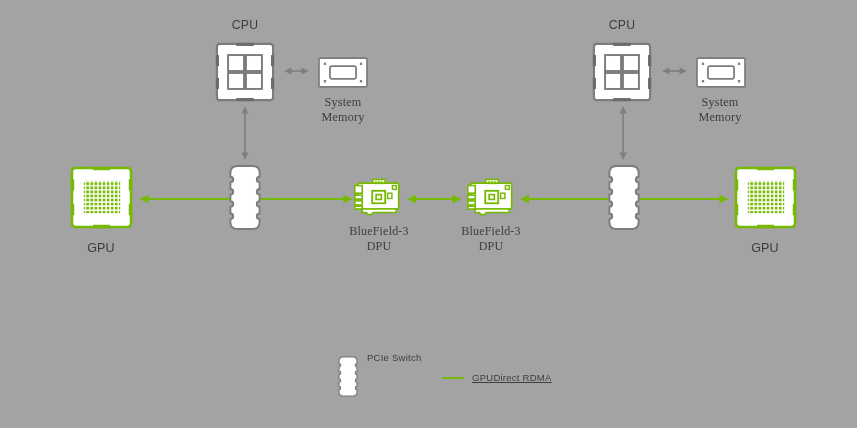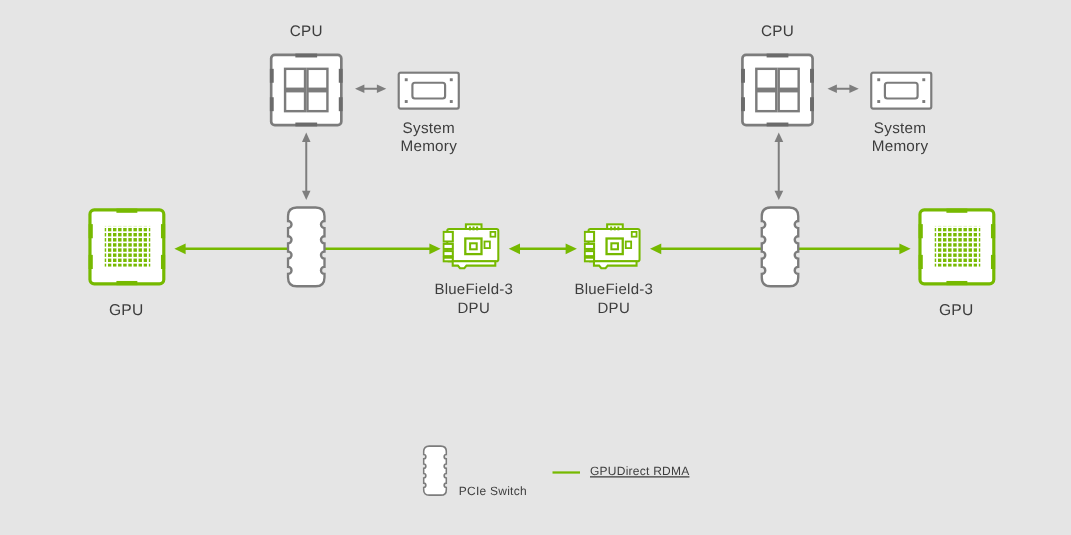--- a/index.html
+++ b/index.html
@@ -1,26 +1,26 @@
 <!DOCTYPE html>
 <html><head>
 <meta charset="utf-8">
 <style>
   html,body{margin:0;padding:0;background:#ffffff;}
   .canvas{
-    position:relative;width:857px;height:428px;background:#e5e5e5;overflow:hidden;
+    position:relative;width:857px;height:428px;background:#a3a3a3;overflow:hidden;
     font-family:"Liberation Sans","DejaVu Sans",sans-serif;color:#3d3d3d;
   }
   .connectors{position:absolute;left:0;top:0;z-index:0;}
   .icon{position:absolute;z-index:1;line-height:0;}
   .lbl{
     position:absolute;z-index:2;text-align:center;color:#3d3d3d;
     font-size:12.2px;line-height:15px;letter-spacing:.2px;white-space:nowrap;
   }
-  .lbl span{display:block;}
+  .lbl span{display:block;font-family:Liberation Serif, serif;}
   .legend-lbl{
     position:absolute;z-index:2;font-size:9.6px;color:#3d3d3d;letter-spacing:.2px;
     white-space:nowrap;text-align:left;
   }
   
   .gpu-l{left:70px;top:166px;}   .gpu-r{left:734px;top:166px;}
   .cpu-l{left:215px;top:42px;}   .cpu-r{left:592px;top:42px;}
   .mem-l{left:317px;top:57px;}   .mem-r{left:695px;top:57px;}
   .sw-l{left:229px;top:164px;}   .sw-r{left:608px;top:164px;}
   .dpu-l{left:354px;top:178px;}  .dpu-r{left:467px;top:178px;}
@@ -245,16 +245,16 @@
 
   <div class="lbl" style="left:329px;top:224px;width:100px;line-height:14.5px;font-size:12px;">
     <span>BlueField-3</span>
     <span>DPU</span>
   </div>
   <div class="lbl" style="left:441px;top:224px;width:100px;line-height:14.5px;font-size:12px;">
     <span>BlueField-3</span>
     <span>DPU</span>
   </div>
 
-  <div class="legend-lbl" style="left:367px;top:388px;text-align:center;">PCIe Switch</div>
+  <div class="legend-lbl" style="left:367px;top:352px;text-align:center;">PCIe Switch</div>
   <div class="legend-lbl" style="left:472px;top:372px;text-decoration:underline;">GPUDirect RDMA</div>
 
 </div>
 
 </body></html>

